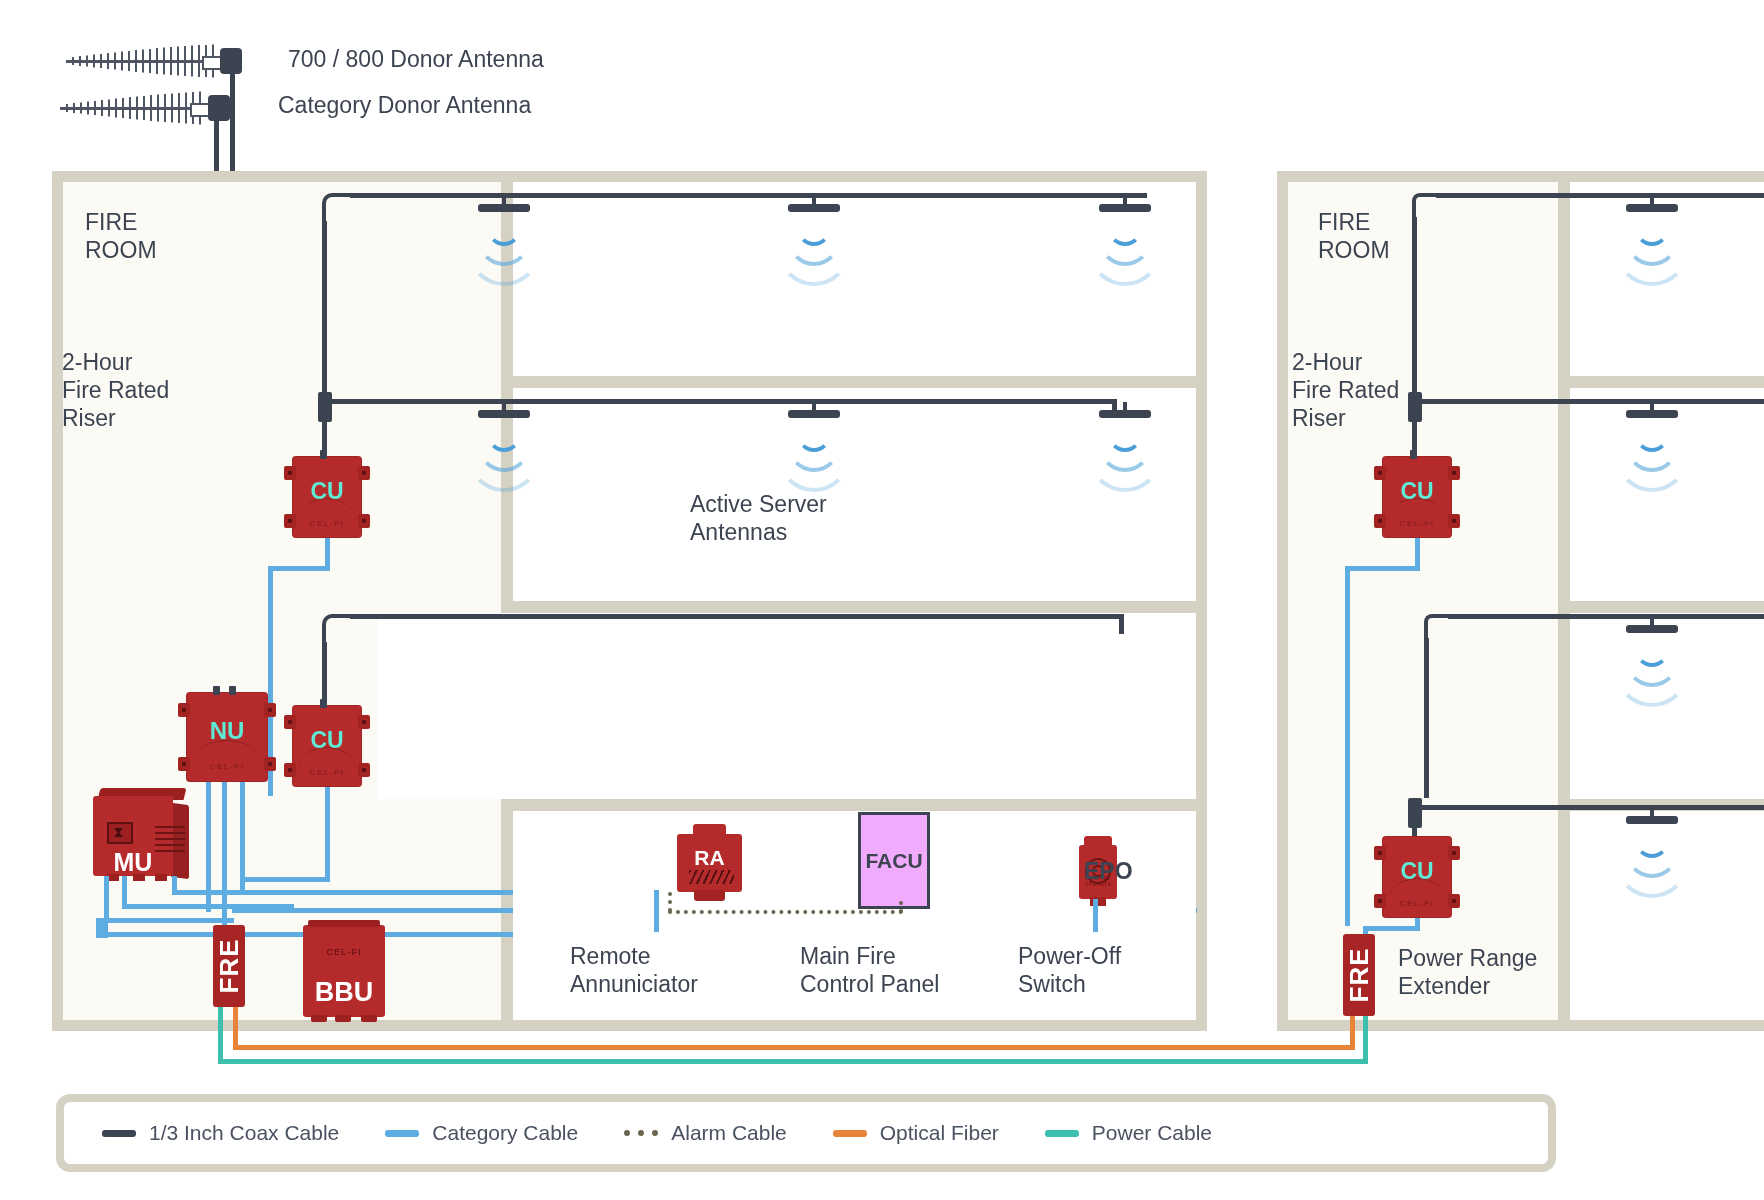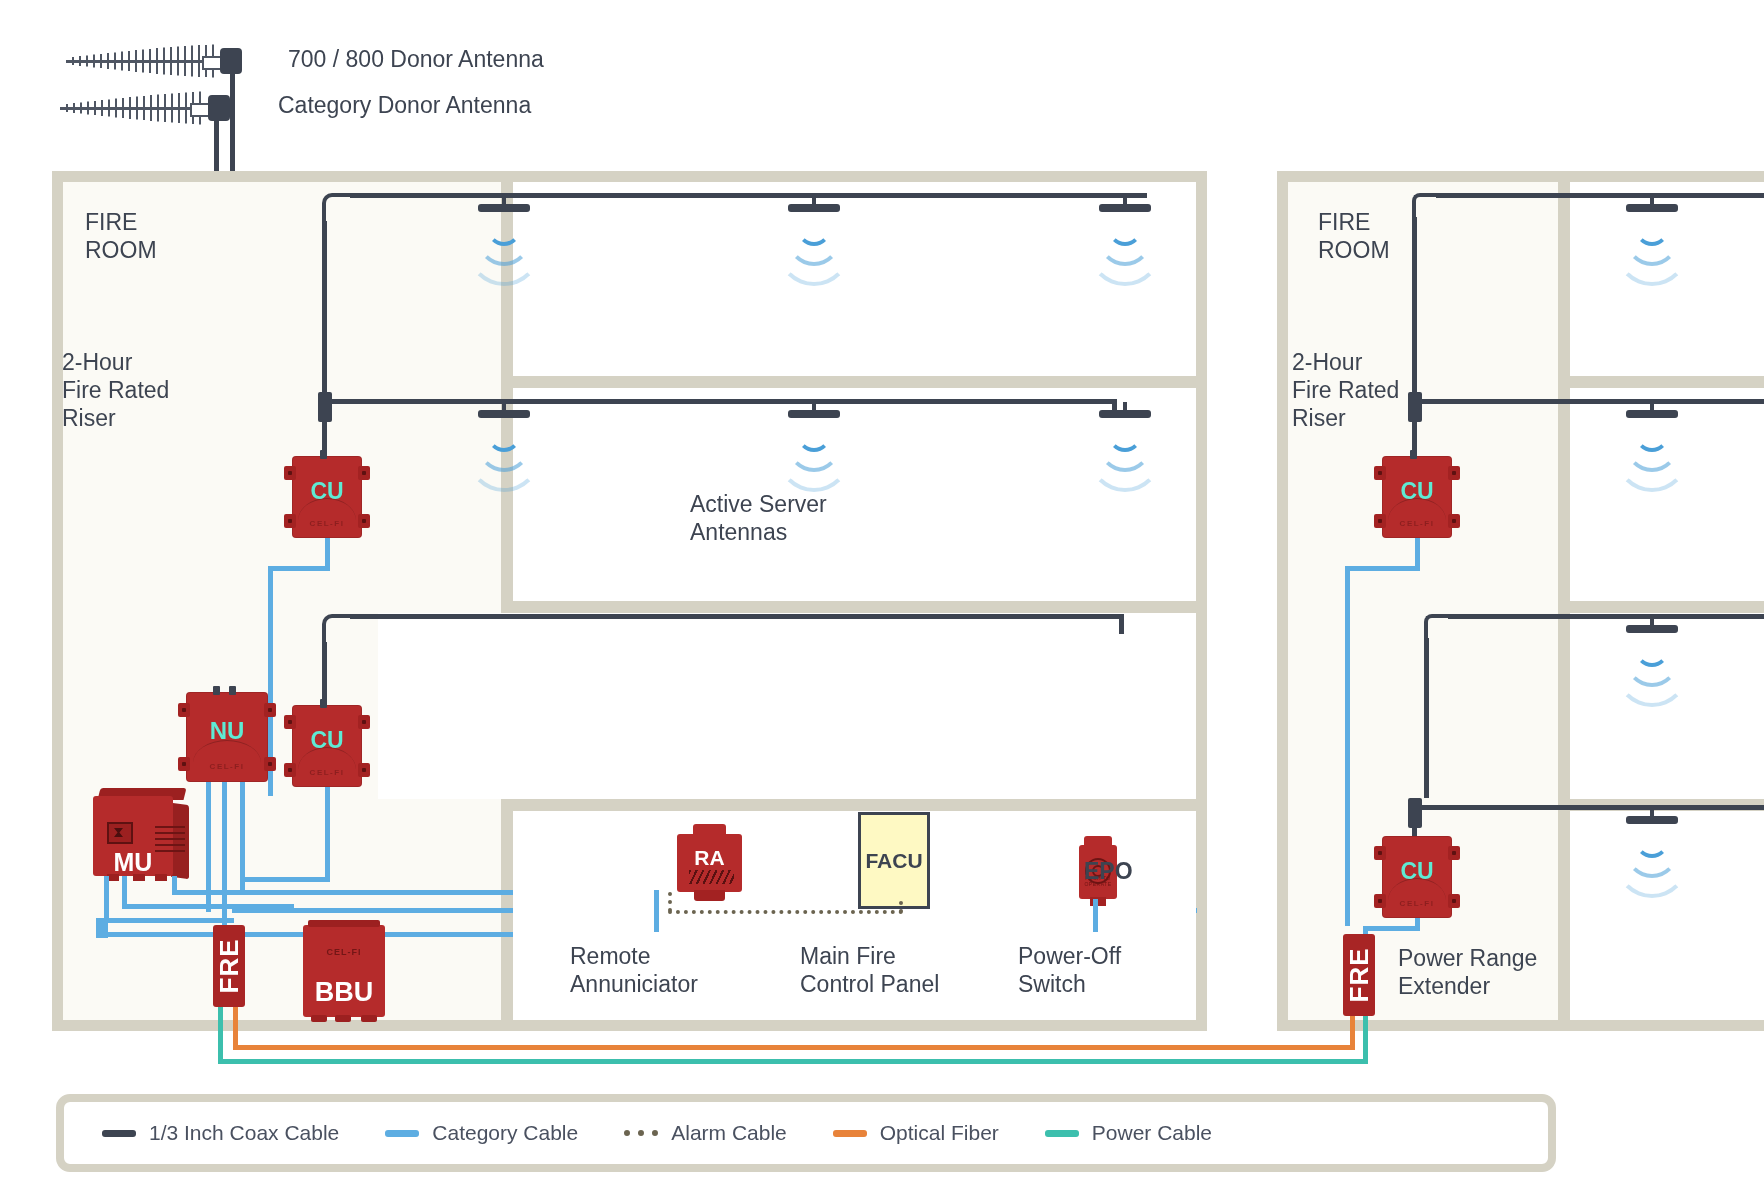--- a/index.html
+++ b/index.html
@@ -61,21 +61,21 @@
   .fre{position:absolute;background:#a82525;border-radius:3px;}
   .fre span{position:absolute;left:50%;top:50%;color:#fff;font-weight:bold;font-size:26px;
             transform:translate(-50%,-50%) rotate(-90deg);white-space:nowrap;letter-spacing:1px;}
 
   .bbu{position:absolute;background:#b52b2b;border-radius:3px;}
   .bbu .cap{position:absolute;left:6%;right:6%;top:-5px;height:7px;background:#9c2020;border-radius:2px;}
   .bbu .foot{position:absolute;bottom:-5px;height:7px;background:#9c2020;border-radius:2px;width:16px;}
   .bbu .nm{position:absolute;left:0;right:0;color:#fff;font-weight:bold;text-align:center;font-size:27px;}
   .bbu .logo{position:absolute;left:0;right:0;text-align:center;color:#731616;font-size:9px;font-weight:bold;letter-spacing:1px;}
 
-  .facu{position:absolute;border:3px solid #3d4451;background:#fef9c3;}
+  .facu{position:absolute;border:3px solid #3d4451;background:#f0abfc;}
   .facu span{position:absolute;left:0;right:0;top:50%;transform:translateY(-50%);
              text-align:center;font-size:21px;font-weight:bold;color:#3d4451;}
 
   .ra{position:absolute;background:#b52b2b;border-radius:3px;}
   .ra .hat{position:absolute;left:24%;right:24%;top:-10px;height:12px;background:#b52b2b;border-radius:3px 3px 0 0;}
   .ra .nm{position:absolute;left:0;right:0;top:12px;text-align:center;color:#fff;font-weight:bold;font-size:21px;}
   .ra .grill{position:absolute;left:18%;right:12%;bottom:8px;height:14px;
              background:repeating-linear-gradient(115deg,#5a1111 0 2px,transparent 2px 6px);}
   .ra .base{position:absolute;left:26%;right:26%;bottom:-9px;height:11px;background:#a32222;border-radius:0 0 3px 3px;}
 

